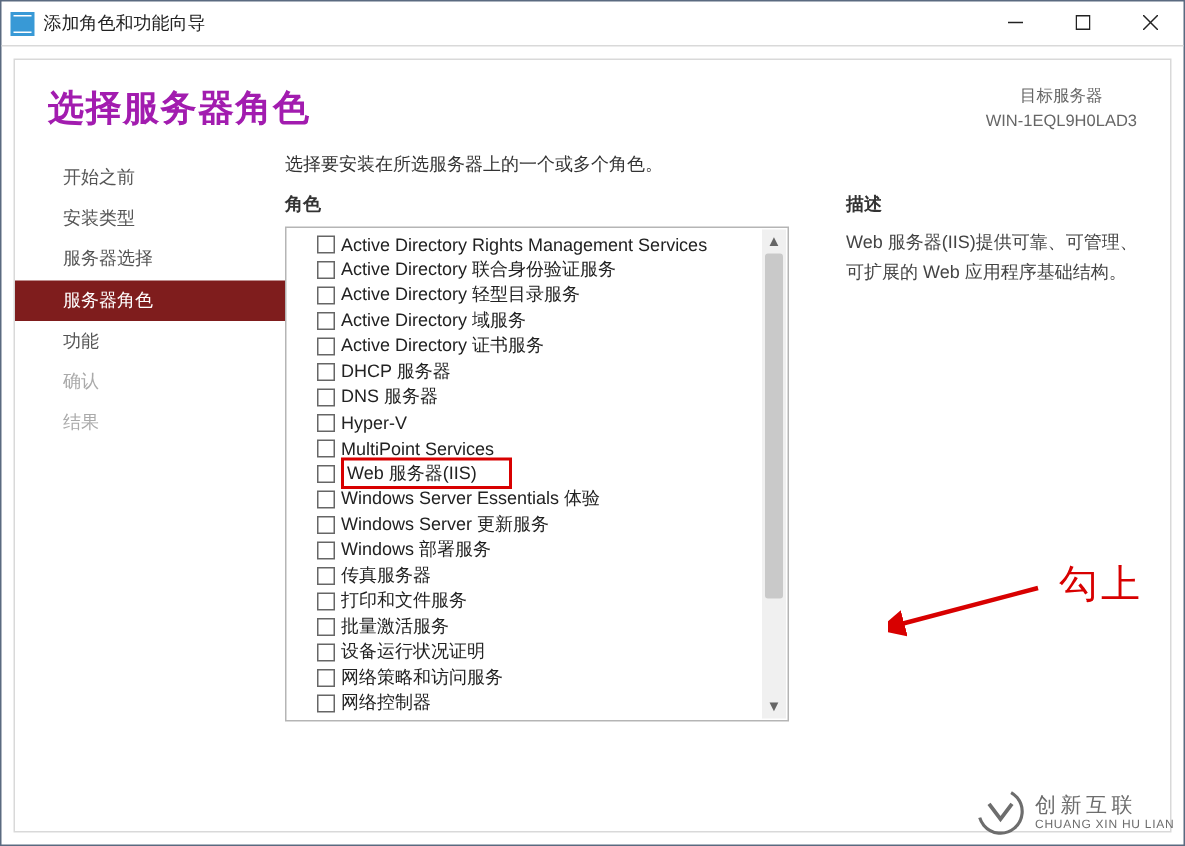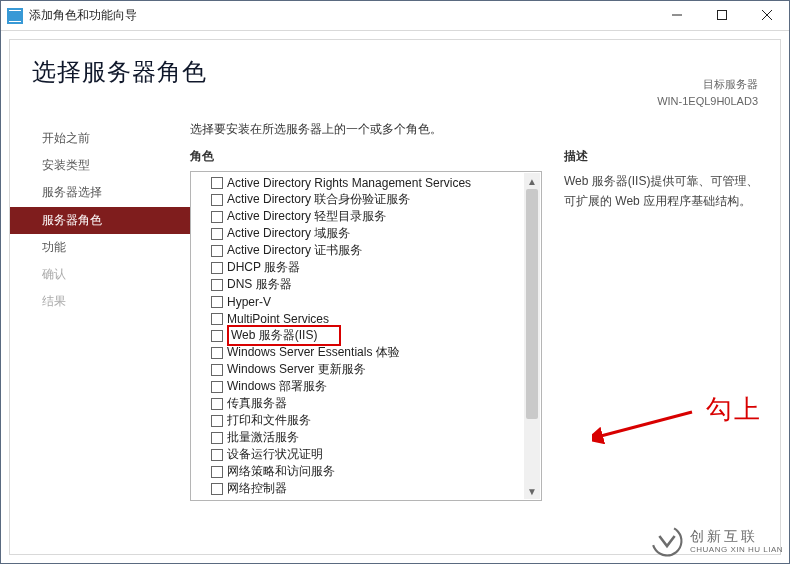--- a/index.html
+++ b/index.html
@@ -56,30 +56,29 @@
   }
 
   .header-band {
     padding: 16px 22px 8px 22px;
     display: flex;
     justify-content: space-between;
     align-items: flex-start;
   }
   .header-title {
     font-size: 24px;
-    color: #0f172a;
-    font-weight: 400;
+    color: #a21caf;
+    font-weight: 700;
     letter-spacing: 1px;
   }
   .server-target {
-    text-align: right;
+    text-align: center;
     color: #666;
     font-size: 11px;
     line-height: 1.5;
-    margin-top: 20px;
   }
 
   .body-row {
     flex: 1;
     display: flex;
     overflow: hidden;
   }
   .nav-col {
     width: 180px;
     padding: 8px 0;
@@ -96,21 +95,21 @@
     color: #fff;
   }
   .nav-item.disabled { color: #aaa; }
 
   .content-col {
     flex: 1;
     padding: 4px 18px 0 0;
     position: relative;
   }
   .instruction { color: #333; font-size: 12px; margin-bottom: 10px; }
-  .two-panes { display: flex; gap: 22px; }
+  .two-panes { display: flex; gap: 38px; }
 
   .roles-pane { flex: 1; }
   .pane-label { font-size: 12px; color: #333; margin-bottom: 6px; font-weight: bold;}
   .roles-box {
     border: 1px solid #b5b5b5;
     height: 330px;
     padding: 4px 2px 4px 16px;
     position: relative;
     overflow: hidden;
   }

